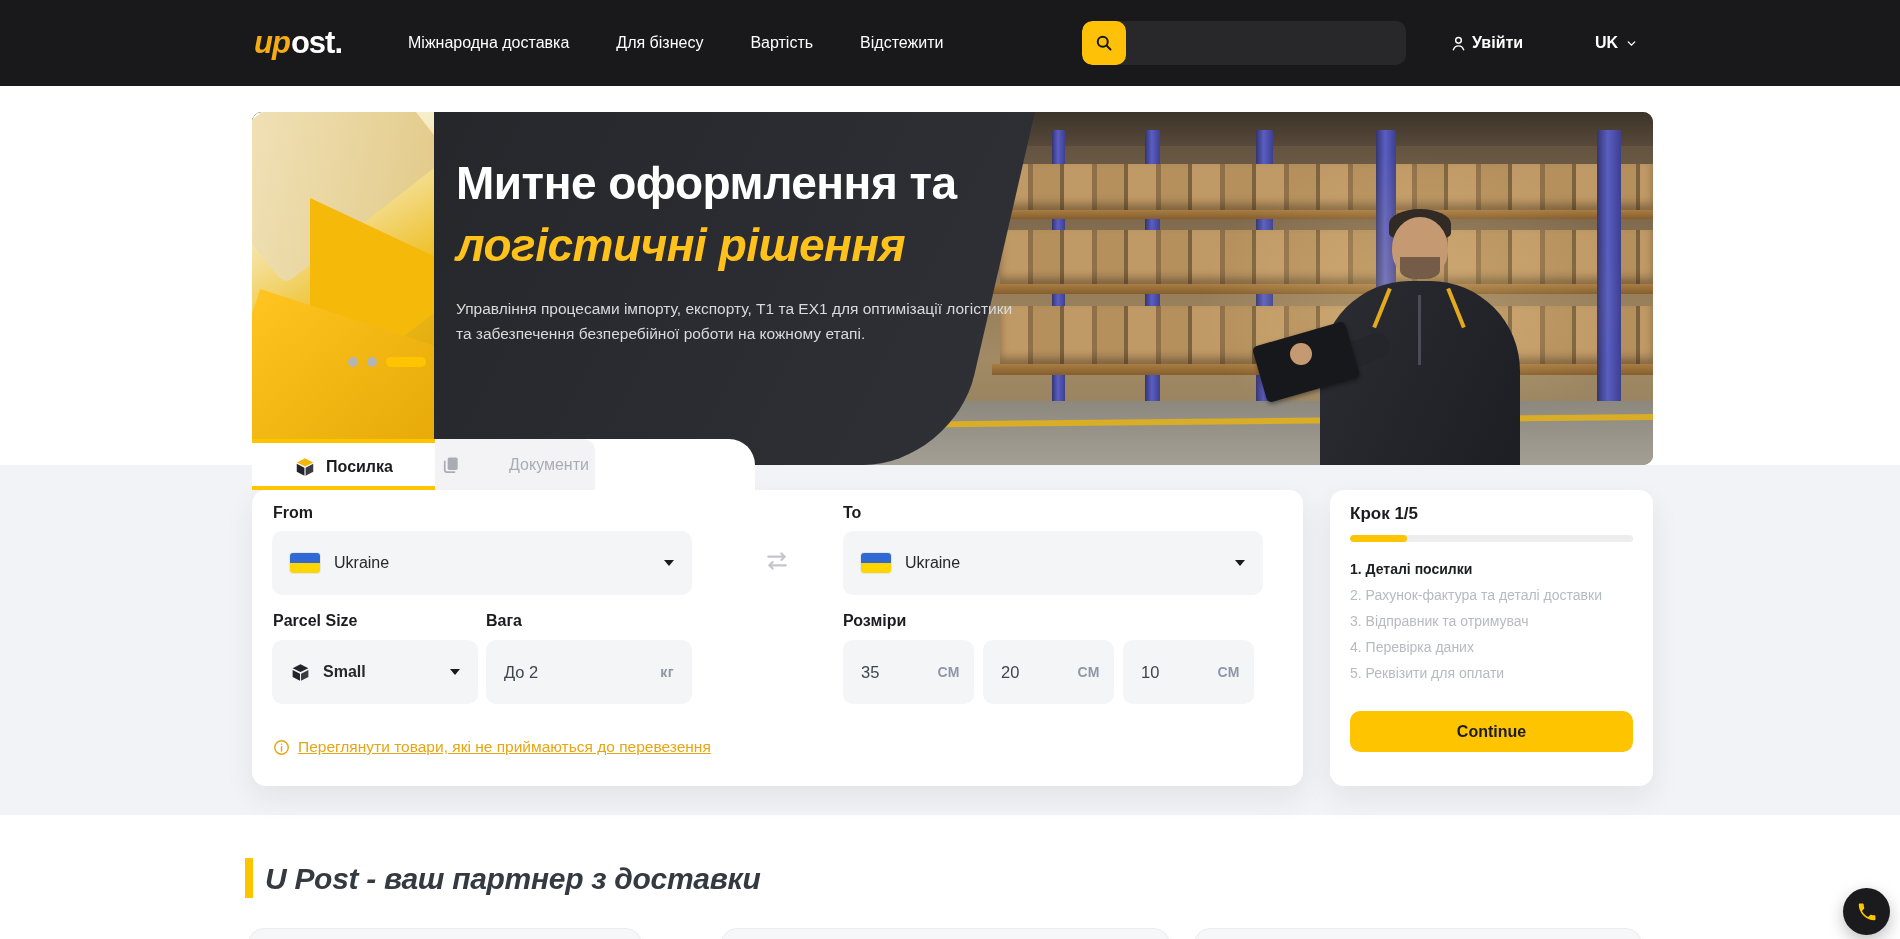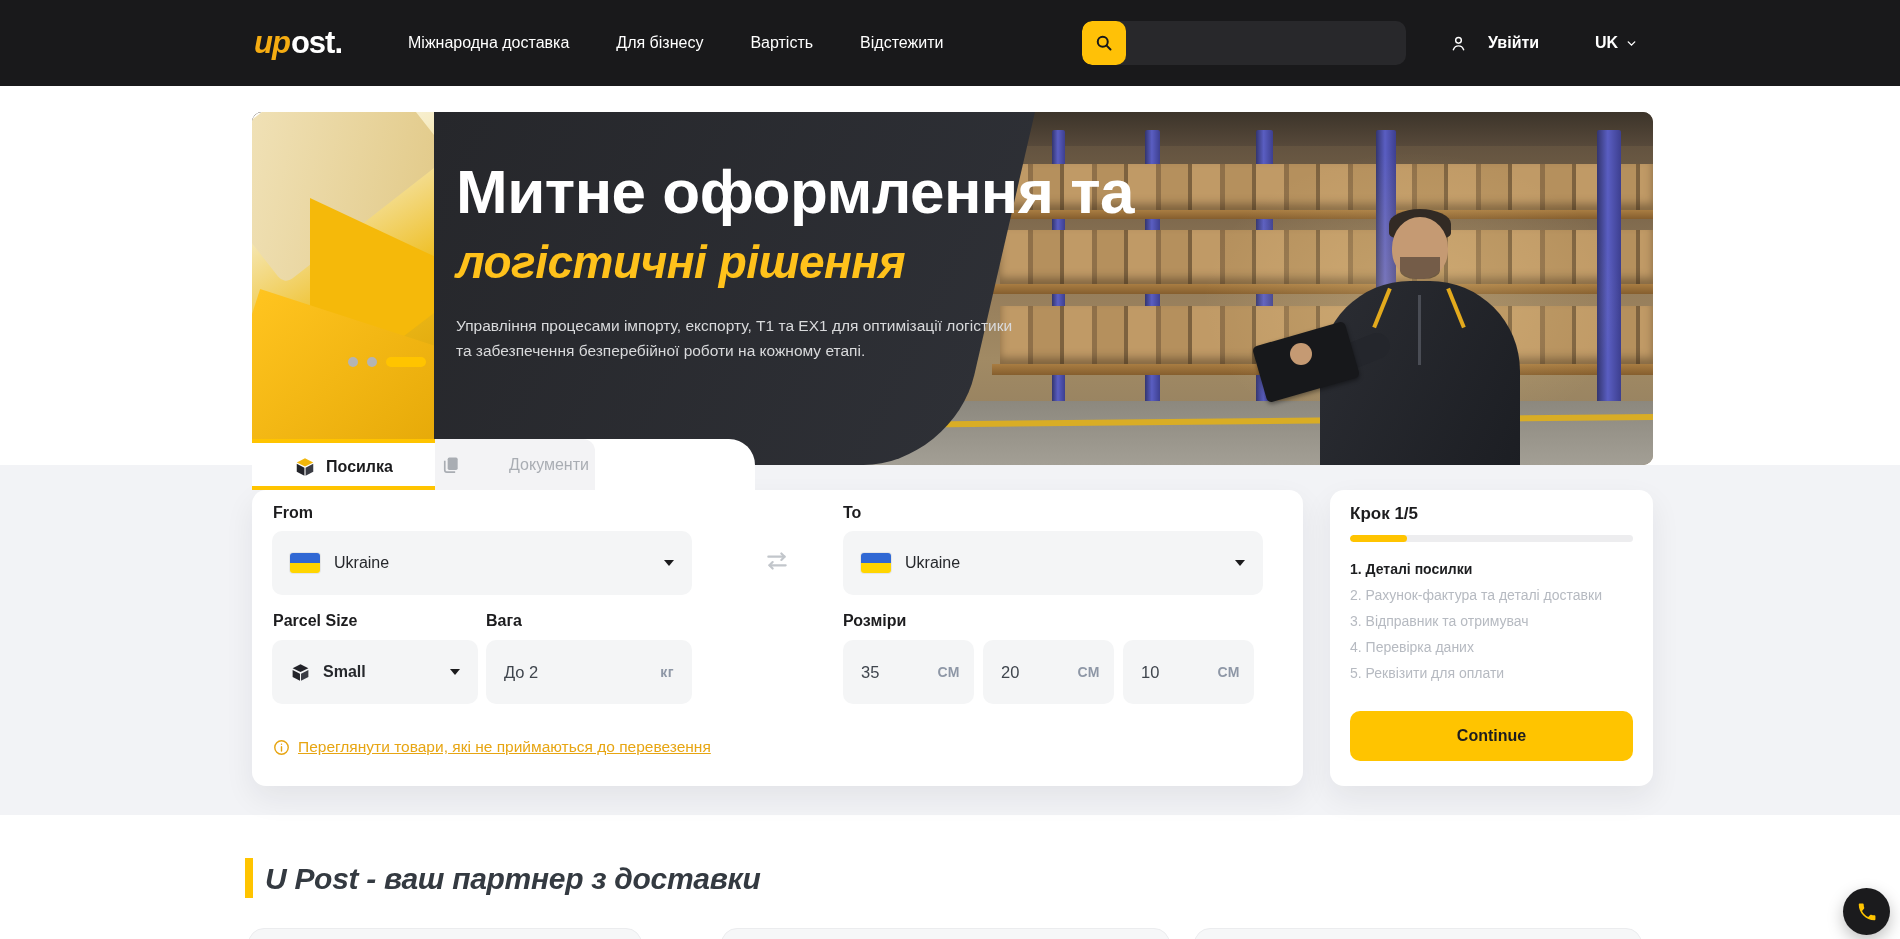--- a/index.html
+++ b/index.html
@@ -13,21 +13,21 @@
   .logo .lg1 { color:#F5AC12; font-style:italic; margin-right:1px; }
   .logo .lg2 { color:#fff; }
   .nav { left:408px; gap:47px; }
   .nav a { color:#fff; font-size:16px; font-weight:500; text-decoration:none; cursor:pointer; white-space:nowrap; }
   .searchwrap { left:1082px; }
   .searchbar { display:flex; width:324px; height:44px; background:#28282B; border-radius:10px; overflow:hidden;flex-direction:column; }
   .searchbtn { width:44px; height:44px; background:#FFC107; border-radius:10px; display:flex; align-items:center; justify-content:center; flex:0 0 44px; cursor:pointer; border:none; }
   .searchinput { flex:1; background:transparent; border:none; outline:none; color:#cfcfd2; font-size:15px; padding:0 10px 0 14px; font-family:inherit; }
   .searchinput::placeholder { color:#6b6b70; }
   .searchgo { color:#FFB908; font-size:15px; font-weight:700; padding-right:16px; cursor:pointer; background:none; border:none; font-family:inherit; }
-  .login { left:1449px; gap:20px; color:#fff; font-size:16px; font-weight:600; cursor:pointer; }
+  .login { left:1449px; gap:4px; color:#fff; font-size:16px; font-weight:600; cursor:pointer; }
   .lang { left:1595px; gap:7px; color:#fff; font-size:16px; font-weight:600; cursor:pointer; }
 
   
   .hero { position:absolute; left:252px; top:112px; width:1401px; height:353px; border-radius:10px; overflow:hidden; z-index:2; }
   .photo { position:absolute; inset:0; background:linear-gradient(180deg,#57493a 0%,#6e5c45 18%,#937a58 45%,#a18a64 70%,#8f7c5e 100%); }
   .ceiling { position:absolute; left:0; top:0; width:100%; height:34px; background:linear-gradient(180deg,#3c342a,#57493a); }
   .rack { position:absolute; top:18px; bottom:62px; background:linear-gradient(90deg,#33356f,#5a5ec2 45%,#3d3f8f); border-radius:2px; }
   .beam { position:absolute; left:740px; right:0; background:linear-gradient(180deg,#a97d42,#855e2e); }
   .boxrow { position:absolute; left:748px; right:0; background:repeating-linear-gradient(90deg,#c09a66 0 28px,#8f7049 28px 33px,#b5905d 33px 60px,#7d623f 60px 64px); box-shadow:inset 0 -6px 8px rgba(60,45,25,.45); }
   .floor { position:absolute; left:0; right:0; bottom:0; height:64px; background:linear-gradient(180deg,#8c887e,#a39f95); }
@@ -50,21 +50,21 @@
   
   .illus { position:absolute; left:0; top:0; width:182px; height:328px; background:linear-gradient(150deg,#ffffff 0%,#f6ecc6 26%,#eebc1a 60%,#d79b04 100%); overflow:hidden; }
   .illus .paper { position:absolute; left:-36px; top:-26px; width:210px; height:150px; background:linear-gradient(140deg,#f3e6c0,#e2ca89); transform:rotate(-38deg); border-radius:10px; }
   .illus .fold { position:absolute; right:-46px; top:86px; width:170px; height:210px; background:#f5b90a; clip-path:polygon(0 0,100% 38%,0 100%); }
   .illus .base { position:absolute; left:-24px; bottom:-52px; width:240px; height:170px; background:linear-gradient(120deg,#ffc41f,#e0a303); transform:rotate(18deg); }
   .dots { position:absolute; left:96px; top:245px; display:flex; align-items:center; gap:9px; z-index:6; }
   .dot { width:10px; height:10px; border-radius:50%; background:#b4b4b4; cursor:pointer; }
   .dot.pill { width:40px; border-radius:5px; background:#FFC400; }
   
   .herotext { position:absolute; left:204px; top:44px; z-index:5; }
-  .herotext .t1 { font-size:62px; font-weight:700; color:#fff; letter-spacing:-0.5px; }
+  .herotext .t1 { font-size:46px; font-weight:700; color:#fff; letter-spacing:-0.5px; }
   .herotext .t2 { font-size:46px; font-weight:700; font-style:italic; color:#FFC21B; margin-top:8px; letter-spacing:-0.5px; }
   .herotext p { margin-top:24px; font-size:15.5px; line-height:25px; color:#d9dadc; max-width:650px; }
 
   
   .band { position:absolute; left:0; top:465px; width:1900px; height:350px; background:#f2f3f6; z-index:1; }
 
   
   .notch { position:absolute; left:252px; top:439px; width:503px; height:51px; background:#fff; border-radius:0 26px 0 0; z-index:6; display:flex; }
   .tab { display:flex; align-items:center; justify-content:center; gap:10px; cursor:pointer; height:100%; font-size:16px; }
   .tab.active { width:183px; background:#fff; border-top:4px solid #FFC400; box-shadow:inset 0 -4px 0 #FFC400; font-weight:700; color:#1b1b1d; }
@@ -90,21 +90,21 @@
   .restrict { position:absolute; left:21px; top:248px; display:flex; align-items:flex-end; gap:8px; cursor:pointer; }
   .restrict a { font-size:15.5px; color:#e7a512; font-weight:500; }
 
   
   .steps-title { position:absolute; left:20px; top:14px; font-size:17px; font-weight:700; color:#1c1c1e; }
   .progress { position:absolute; left:20px; top:45px; width:283px; height:7px; background:#ededef; border-radius:4px; overflow:hidden; }
   .progress .fill { height:100%; background:#FFC400; border-radius:4px; }
   .stepslist { position:absolute; left:20px; top:66px; list-style:none; }
   .stepslist li { font-size:14px; line-height:26px; color:#b6bac1; white-space:nowrap; }
   .stepslist li.current { color:#1d1e20; font-weight:600; }
-  .continue { position:absolute; left:20px; top:221px; width:283px; height:50px; background:#FFC400; border:none; border-radius:10px; font-size:16px; font-weight:700; color:#1d1d1f; cursor:pointer; font-family:inherit; }
+  .continue { position:absolute; left:20px; top:221px; width:283px; height:41px; background:#FFC400; border:none; border-radius:10px; font-size:16px; font-weight:700; color:#1d1d1f; cursor:pointer; font-family:inherit; }
 
   
   .sec-bar { position:absolute; left:245px; top:858px; width:8px; height:40px; background:#FFC400; }
   .sec-head { position:absolute; left:265px; top:862px; font-size:30px; font-weight:700; font-style:italic; color:#343a41; letter-spacing:-0.3px; }
   .sec-text { position:absolute; left:895px; top:853px; font-size:16.5px; line-height:26px; color:#40464d; width:790px; }
 
   .bcard { position:absolute; top:928px; height:40px; background:#f6f7f8; border:1px solid #ebecee; border-radius:16px 16px 0 0; z-index:3; }
 
   .phonebtn { position:absolute; left:1843px; top:888px; width:47px; height:47px; border-radius:50%; background:#1b1b1d; display:flex; align-items:center; justify-content:center; cursor:pointer; z-index:30; box-shadow:0 6px 16px rgba(0,0,0,.25); }
 

